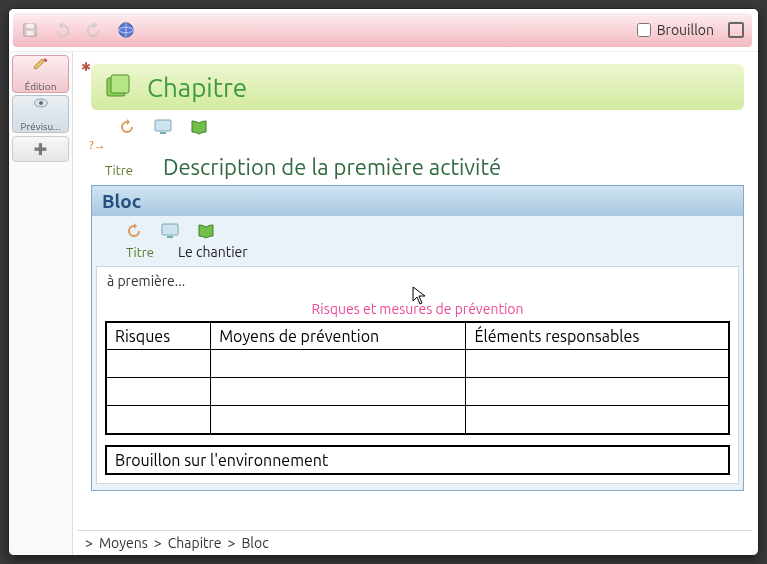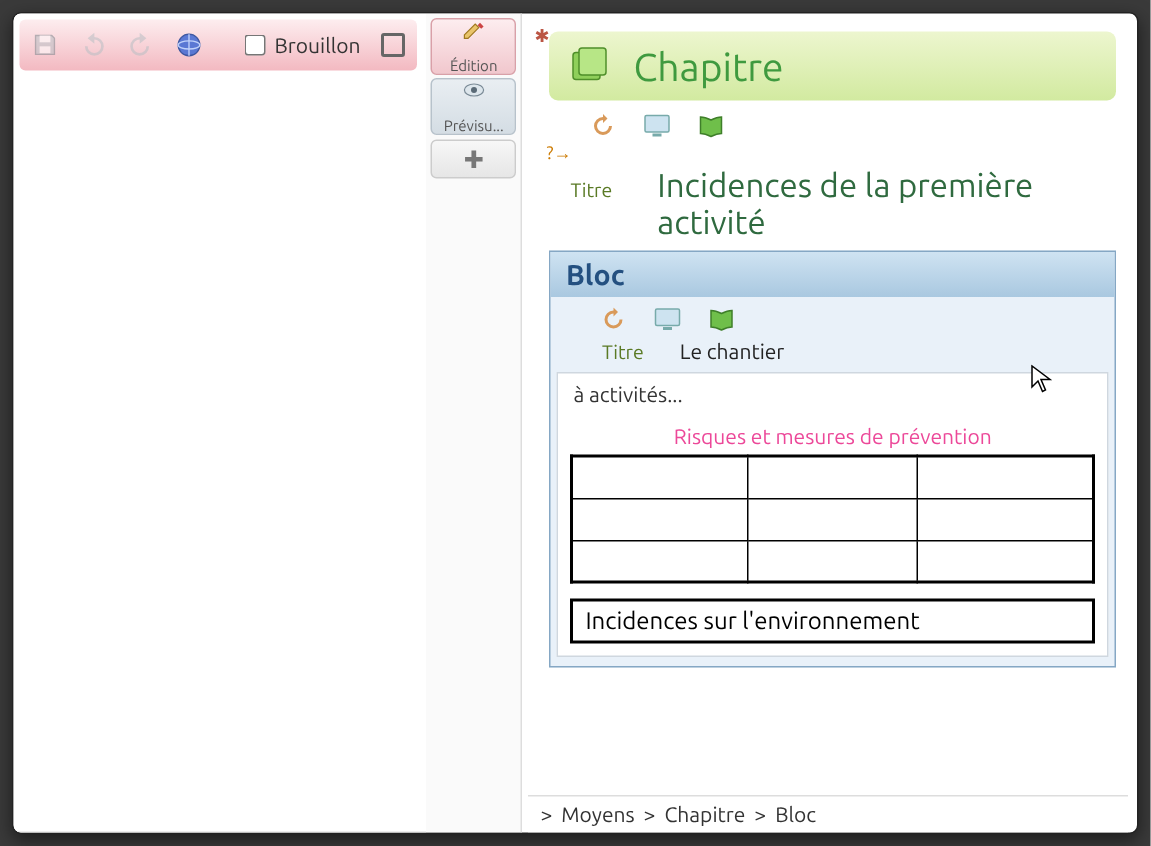--- a/index.html
+++ b/index.html
@@ -1,19 +1,19 @@
 <!DOCTYPE html>
 <html><head>
 <meta charset="utf-8">
 <style>
   * { box-sizing: border-box; margin: 0; padding: 0; font-family: "Ubuntu", "Segoe UI", sans-serif; }
   body { background: #3a3a3a; padding: 8px; }
   .window {
     width: 751px; height: 548px; background: #fff; border: 1px solid #222;
-    border-radius: 6px; overflow: hidden; display: flex; flex-direction: row;
+    border-radius: 6px; overflow: hidden; display: flex; flex-direction: column;
     box-shadow: 0 4px 12px rgba(0,0,0,0.5);
   }
   .outer-frame { padding: 4px 6px 4px 4px; background: #fff; border-bottom: 1px solid #eee; }
 
   
   .toolbar {
     background: linear-gradient(#fdedef, #f3b9c1);
     border-radius: 4px; height: 34px; display: flex; align-items: center;
     padding: 0 8px; gap: 14px;
   }
@@ -197,21 +197,21 @@
               <svg viewBox="0 0 18 16">
                 <path d="M2 2c3 0 5 1 7 2 2-1 4-2 7-2v11c-3 0-5 1-7 2-2-1-4-2-7-2z" fill="#6fbf4a" stroke="#3f7f2a"></path>
               </svg>
             </span>
         </div>
 
         <div class="hint-arrow">?→</div>
 
         <div class="titre-row">
           <span class="titre-label">Titre</span>
-          <span class="titre-value">Incidences de la première activité</span>
+          <span class="titre-value">Description de la première activité</span>
         </div>
 
         <div class="bloc-container">
           <div class="bloc-head">Bloc</div>
           <div class="bloc-inner">
             <div class="mini-icons">
               <span class="mi">
                   <svg viewBox="0 0 18 16">
                     <path d="M9 2a6 6 0 1 0 6 6h-2a4 4 0 1 1-4-4v2l3-3-3-3z" fill="#d99a5a"></path>
                   </svg>
@@ -227,45 +227,50 @@
                     <path d="M2 2c3 0 5 1 7 2 2-1 4-2 7-2v11c-3 0-5 1-7 2-2-1-4-2-7-2z" fill="#6fbf4a" stroke="#3f7f2a"></path>
                   </svg>
                 </span>
             </div>
             <div class="bloc-titre-row">
               <span class="lab">Titre</span>
               <span class="val">Le chantier</span>
             </div>
 
             <div class="bloc-body">
-              <div class="placeholder">à activités...</div>
+              <div class="placeholder">à première...</div>
 
               <div class="tbl-caption">Risques et mesures de prévention</div>
               <table class="risks">
                 <tbody>
+                    <tr>
+                  <th>Risques</th>
+                  <th>Moyens de prévention</th>
+                  <th>Éléments responsables</th>
+                </tr>
                 <tr>
                       <td></td>
                       <td></td>
                       <td></td>
                     </tr>
                 <tr>
                       <td></td>
                       <td></td>
                       <td></td>
                     </tr>
                 <tr>
                       <td></td>
                       <td></td>
                       <td></td>
                     </tr>
               </tbody>
                 </table>
 
               <div class="incidence">
-                <div class="inc-box">Incidences sur l'environnement</div>
+                <div class="inc-box">Brouillon sur l'environnement</div>
               </div>
             </div>
           </div>
         </div>
 
         <span class="cursor">
           <svg viewBox="0 0 16 20">
               <path d="M1 1l0 14 4-4 3 7 2-1-3-7h6z" fill="#fff" stroke="#000"></path>
             </svg>
         </span>

